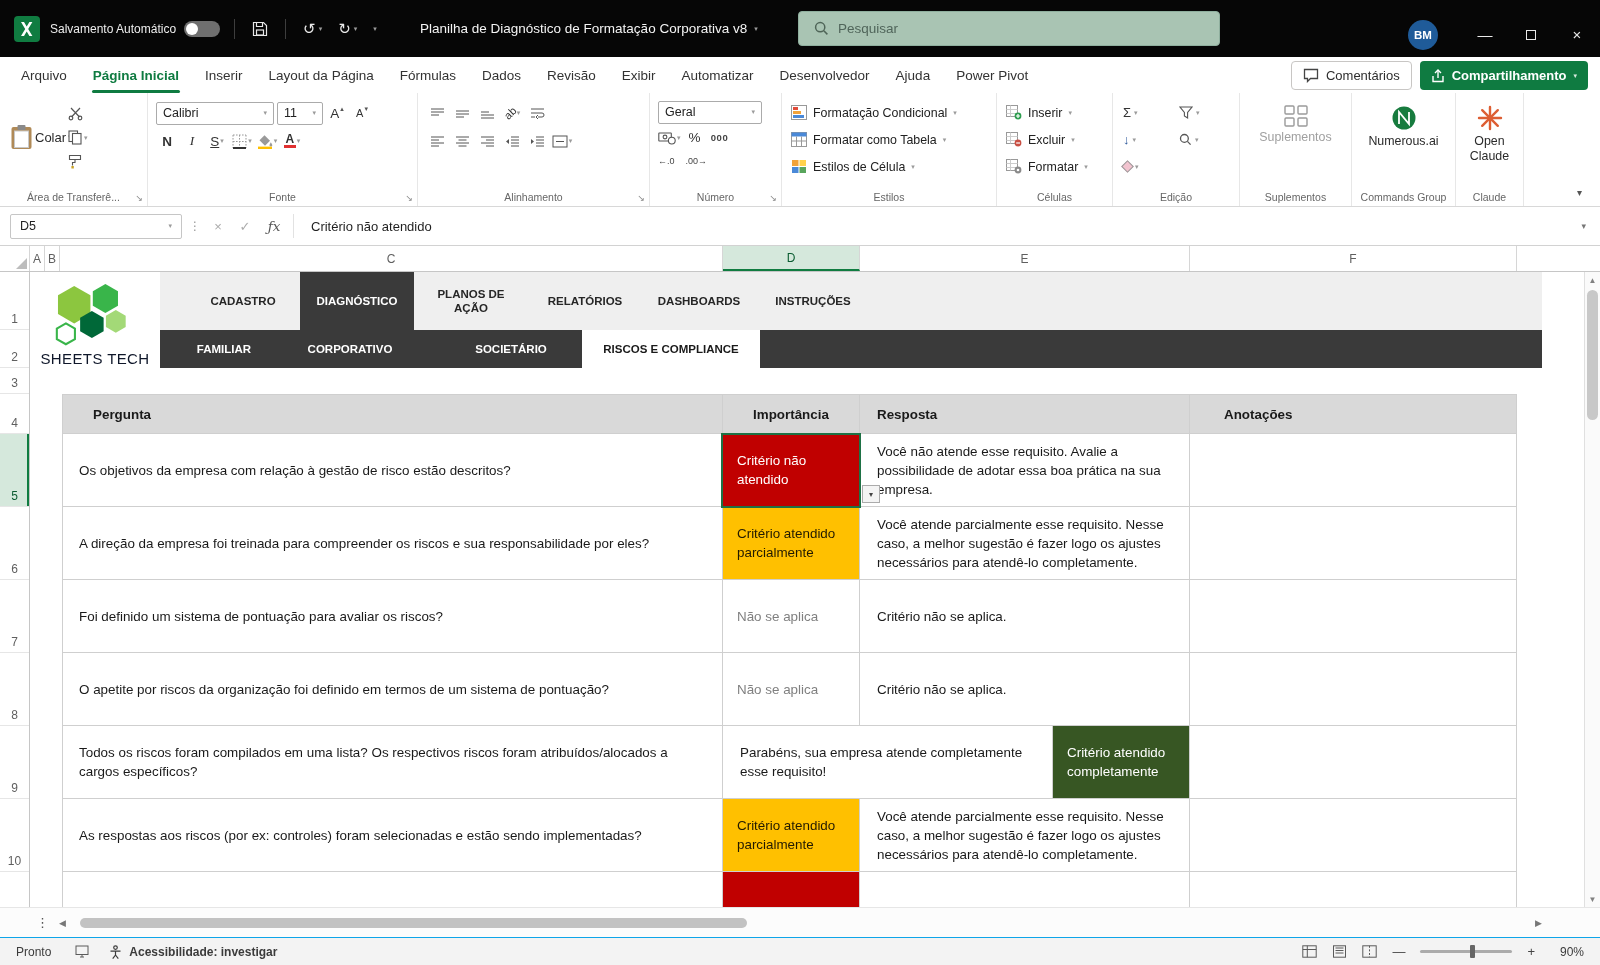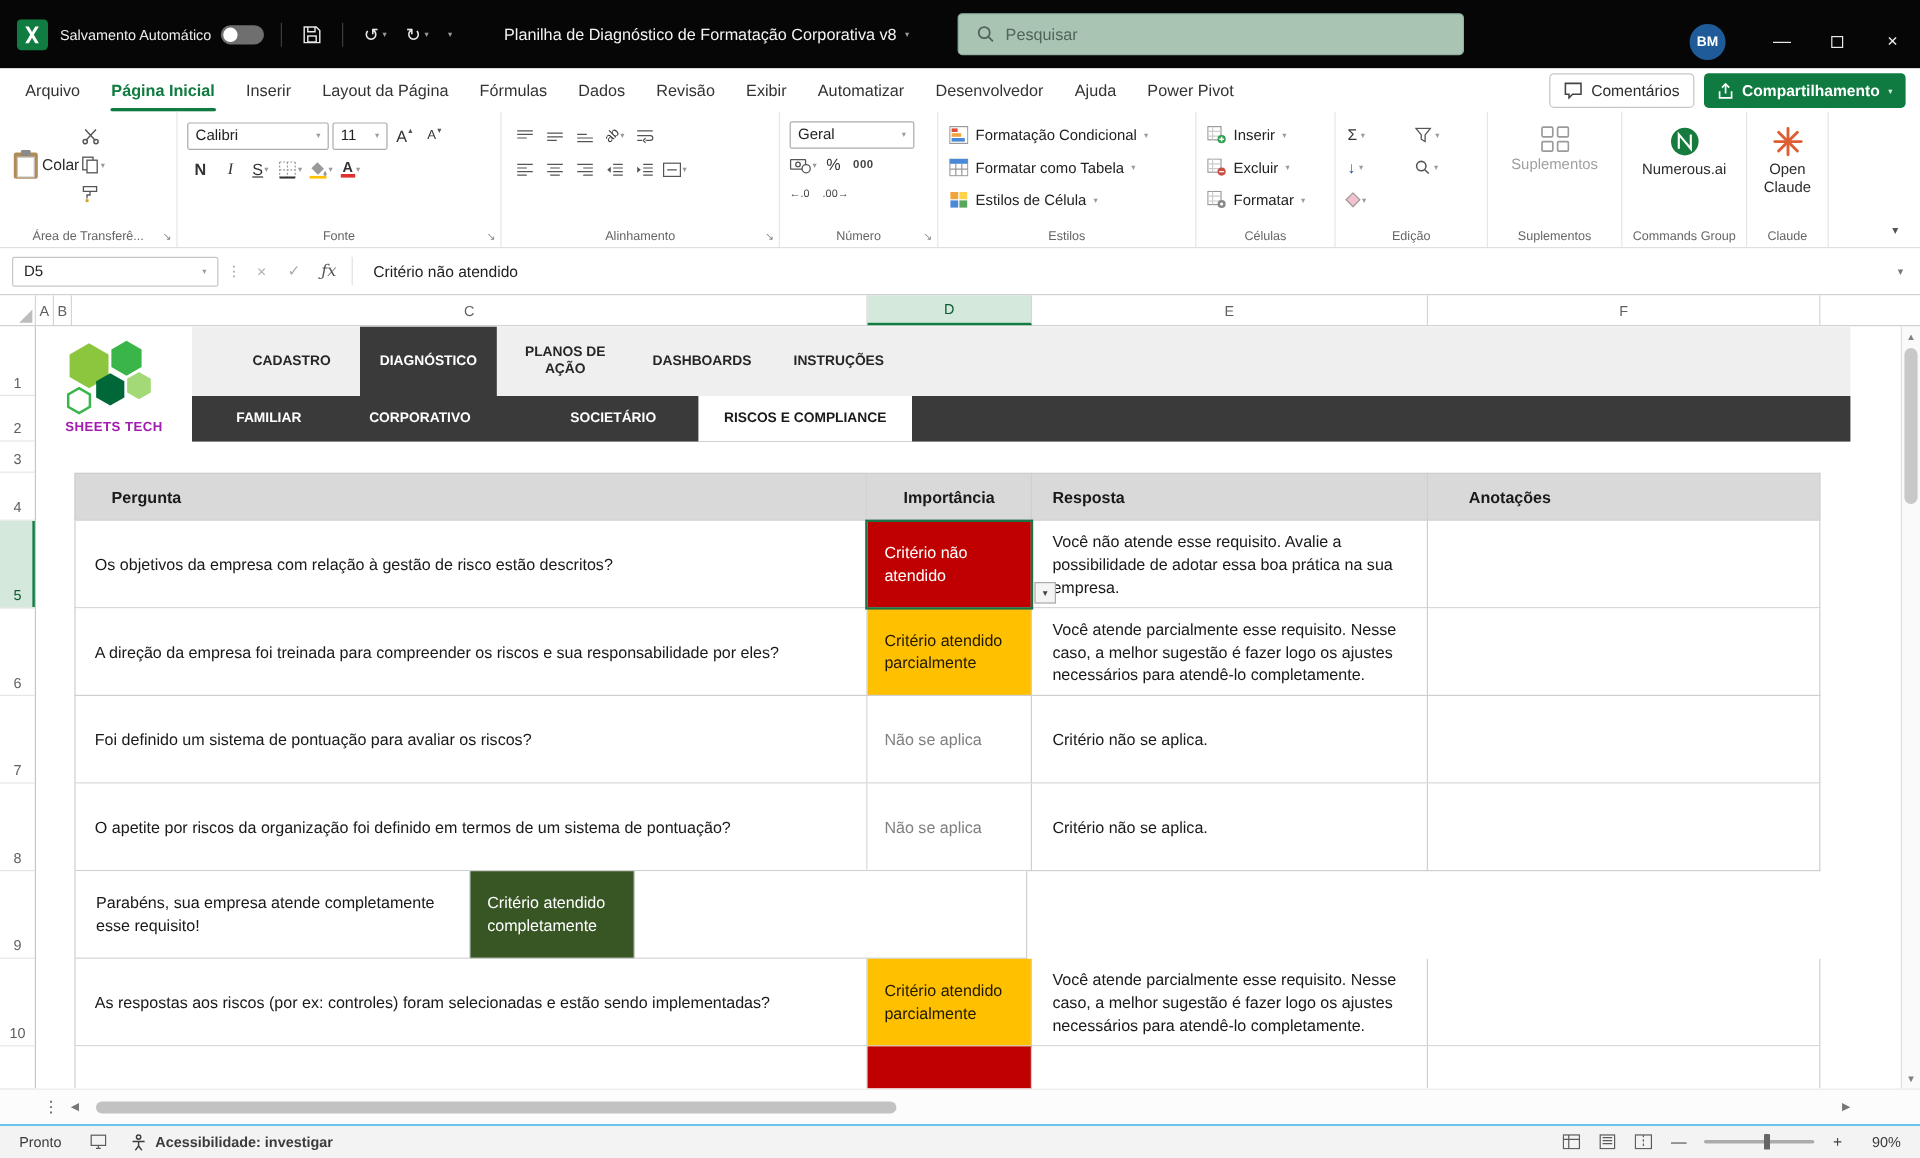--- a/index.html
+++ b/index.html
@@ -127,21 +127,21 @@
   .navtab:first-child { margin-left:26px; }
   .navtab.active { background:#3A3A3A; color:#fff; }
   .band2 { position:absolute; left:130px; top:58px; width:1382px; height:38px; background:#3A3A3A; display:flex; }
   .subtab { flex:none; display:flex; align-items:center; justify-content:center; font-size:11.5px;
     font-weight:700; color:#fff; height:38px; }
   .st1{margin-left:18px; width:92px;} .st2{margin-left:22px; width:116px;}
   .st3{margin-left:44px; width:118px;} .st4{margin-left:12px; width:178px;}
   .subtab.active { background:#fff; color:#1a1a1a; }
 
   .logo { position:absolute; left:2px; top:4px; width:126px; display:flex; flex-direction:column; align-items:center; }
-  .brand { font-size:11px; font-weight:700; color:#a21caf; letter-spacing:0.4px; white-space:nowrap; margin-top:2px; }
+  .brand { font-size:15px; font-weight:400; color:#0f172a; letter-spacing:0.4px; white-space:nowrap; margin-top:2px; }
 
   .qtable { position:absolute; left:32px; top:122px; width:1455px; }
   .trow { display:flex; }
   .tcell { flex:none; border-right:1px solid #CFCFCF; border-bottom:1px solid #CFCFCF;
     display:flex; align-items:center; font-size:13.4px; color:#1a1a1a; line-height:19px; background:#fff; }
   .tcell:first-child { border-left:1px solid #CFCFCF; }
   .trow.head .tcell { border-top:1px solid #CFCFCF; background:#D9D9D9; font-weight:700; height:40px; }
   .trow.body .tcell { height:73px; }
   .trow.partial .tcell { height:35px; border-bottom:none; }
   .c-q { width:661px; padding:0 14px 0 16px; }
@@ -724,20 +724,21 @@
           <span>10</span>
         </div>
       <div class="gr h11"></div>
     </div>
 
     <div class="sheet">
       <div class="band1">
         <span class="navtab">CADASTRO</span>
         <span class="navtab active">DIAGNÓSTICO</span>
         <span class="navtab">PLANOS DE AÇÃO</span>
+        <span class="navtab">RELATÓRIOS</span>
         <span class="navtab">DASHBOARDS</span>
         <span class="navtab">INSTRUÇÕES</span>
       </div>
       <div class="band2">
         <span class="subtab st1">FAMILIAR</span>
         <span class="subtab st2">CORPORATIVO</span>
         <span class="subtab st3">SOCIETÁRIO</span>
         <span class="subtab st4 active">RISCOS E COMPLIANCE</span>
       </div>
 
@@ -822,20 +823,23 @@
             </div>
           <div class="tcell c-resp">
               <span>Critério não se aplica.</span>
             </div>
           <div class="tcell c-anot">
               <span></span>
             </div>
         </div>
 
         <div class="trow body">
+          <div class="tcell c-q">
+              <span>Todos os riscos foram compilados em uma lista? Os respectivos riscos foram atribuídos/alocados a cargos específicos?</span>
+            </div>
           <div class="tcell c-resp">
               <span>Parabéns, sua empresa atende completamente esse requisito!</span>
             </div>
           <div class="tcell c-imp" style="background: rgb(55, 86, 35); color: rgb(255, 255, 255);">
               <span>Critério atendido completamente</span>
             </div>
           <div class="tcell c-anot">
               <span></span>
             </div>
         </div>

